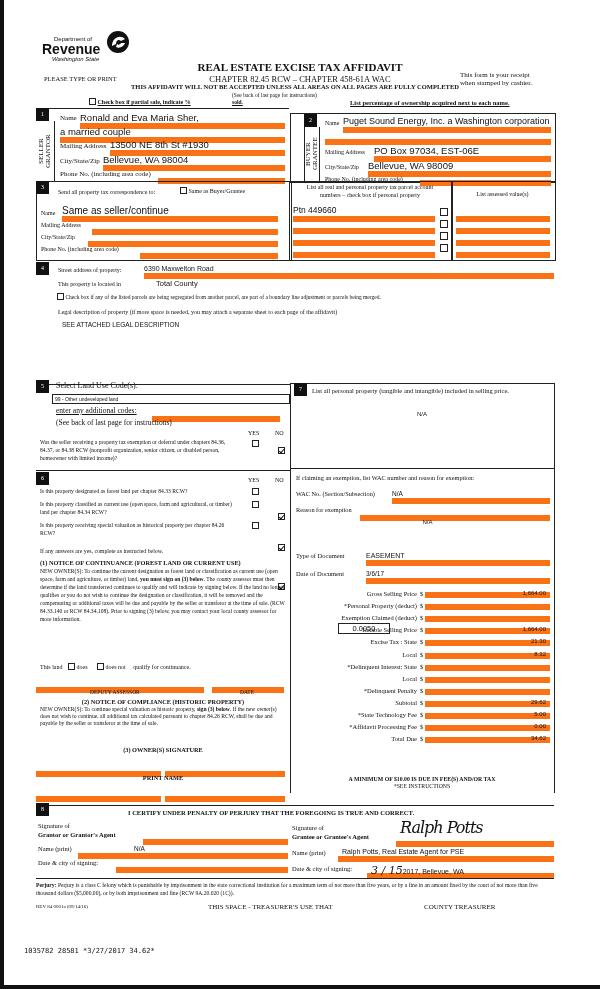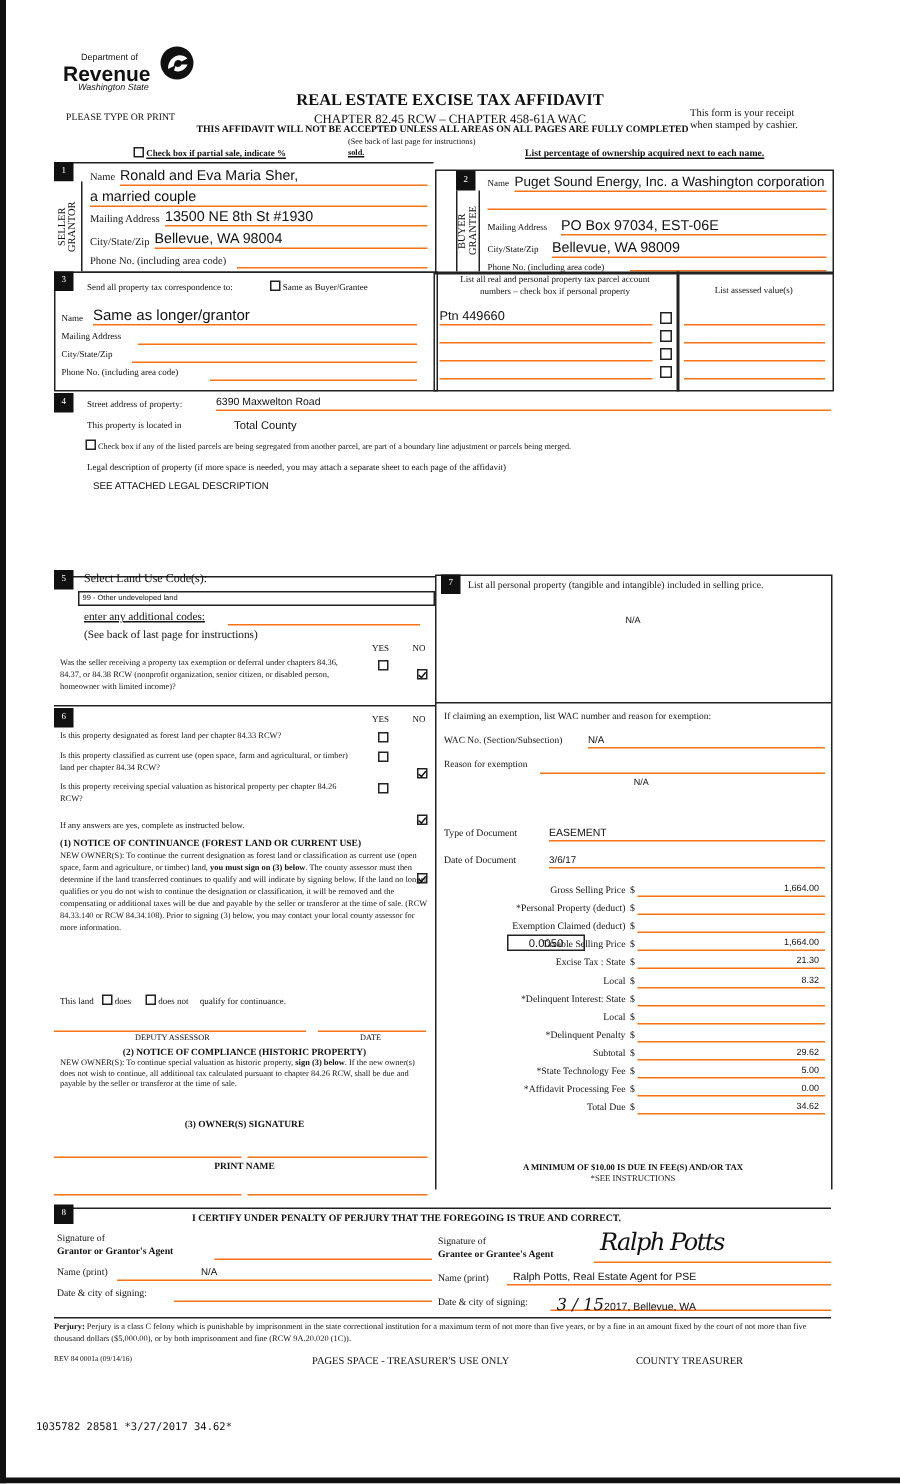--- a/index.html
+++ b/index.html
@@ -3,21 +3,21 @@
 <meta charset="utf-8">
 <style>
   html,body{margin:0;padding:0;background:#fff;}
   body{width:600px;height:989px;position:relative;overflow:hidden;font-family:"Liberation Serif",serif;color:#111;}
   .abs{position:absolute;}
   .serif{font-family:"Liberation Serif",serif;}
   .sans{font-family:"Liberation Sans",sans-serif;}
   .lbl{font-size:7px;line-height:9px;white-space:nowrap;}
   .val{font-family:"Liberation Sans",sans-serif;font-size:9.5px;line-height:11px;white-space:nowrap;}
   .valsm{font-family:"Liberation Sans",sans-serif;font-size:7px;line-height:9px;white-space:nowrap;}
-  .uline{border-bottom:1px solid #f97316;}
+  .uline{border-bottom:6px solid #f97316;}
   .box{border:1px solid #222;}
   .num{background:#111;color:#fff;font-size:6px;text-align:center;line-height:13px;width:13px;height:13px;}
   .cb{width:7px;height:7px;border:1px solid #222;background:#fff;display:inline-block;box-sizing:border-box;}
   .cbc{position:relative;}
   .cbc::after{content:"";position:absolute;left:1px;top:0px;width:2px;height:4px;border-right:1px solid #111;border-bottom:1px solid #111;transform:rotate(40deg);}
   .vtext{writing-mode:vertical-rl;transform:rotate(180deg);font-size:7px;line-height:7px;text-align:center;}
   .bold{font-weight:bold;}
   .right{text-align:right;}
   .center{text-align:center;}
   .leftbar{position:absolute;left:0;top:0;width:4px;height:989px;background:#111;}
@@ -93,21 +93,21 @@
 
 
 <div class="abs box" style="left:36px;top:181px;width:254px;height:78px;"></div>
 <div class="abs num" style="left:36px;top:181px;">3</div>
 <div class="abs lbl" style="left:58px;top:188px;font-size:6px;">Send all property tax correspondence to:</div>
 <div class="abs lbl" style="left:180px;top:187px;font-size:6px;">
   <span class="cb" style="vertical-align:-1px;"></span>
   <span>Same as Buyer/Grantee</span>
 </div>
 <div class="abs lbl" style="left:41px;top:209px;font-size:6px;">Name</div>
-<div class="abs val uline" style="left:62px;top:205px;width:216px;font-size:10px;">Same as longer/grantor</div>
+<div class="abs val uline" style="left:62px;top:205px;width:216px;font-size:10px;">Same as seller/continue</div>
 <div class="abs lbl" style="left:41px;top:221px;font-size:6px;">Mailing Address</div>
 <div class="abs uline" style="left:92px;top:228px;width:186px;height:1px;"></div>
 <div class="abs lbl" style="left:41px;top:233px;font-size:6px;">City/State/Zip</div>
 <div class="abs uline" style="left:88px;top:240px;width:190px;height:1px;"></div>
 <div class="abs lbl" style="left:41px;top:245px;font-size:6px;">Phone No. (including area code)</div>
 <div class="abs uline" style="left:140px;top:252px;width:138px;height:1px;"></div>
 
 <div class="abs box" style="left:289px;top:181px;width:162px;height:78px;"></div>
 <div class="abs center" style="left:289px;top:183px;width:162px;font-size:6px;line-height:8px;">List all real and personal property tax parcel account</div>
 <div class="abs center" style="left:289px;top:191px;width:162px;font-size:6px;line-height:8px;">numbers – check box if personal property</div>
@@ -327,18 +327,18 @@
   <span style="font-family:'DejaVu Serif',serif;font-style:italic;font-size:11px;margin-left:4px;">3 / 15</span><span class="valsm" style="font-size:7px;">2017, Bellevue, WA</span>
 </div>
 
 
 <div class="abs" style="left:36px;top:878px;width:518px;height:1px;background:#222;"></div>
 <div class="abs" style="left:36px;top:881px;width:518px;font-size:5.6px;line-height:8px;">
   <span class="bold">Perjury:</span>
   <span>Perjury is a class C felony which is punishable by imprisonment in the state correctional institution for a maximum term of not more than five years, or by a fine in an amount fixed by the court of not more than five thousand dollars ($5,000.00), or by both imprisonment and fine (RCW 9A.20.020 (1C)).</span>
 </div>
 <div class="abs" style="left:36px;top:904px;font-size:5px;">REV 84 0001a (09/14/16)</div>
-<div class="abs" style="left:208px;top:903px;font-size:7px;">PAGES SPACE - TREASURER'S USE ONLY</div>
+<div class="abs" style="left:208px;top:903px;font-size:7px;">THIS SPACE - TREASURER'S USE THAT</div>
 <div class="abs" style="left:424px;top:903px;font-size:7px;">COUNTY TREASURER</div>
 <div class="abs" style="left:24px;top:947px;font-family:'DejaVu Sans Mono',monospace;font-size:7px;">1035782 28581 *3/27/2017 34.62*</div>
 
 
 
 
 </body></html>

